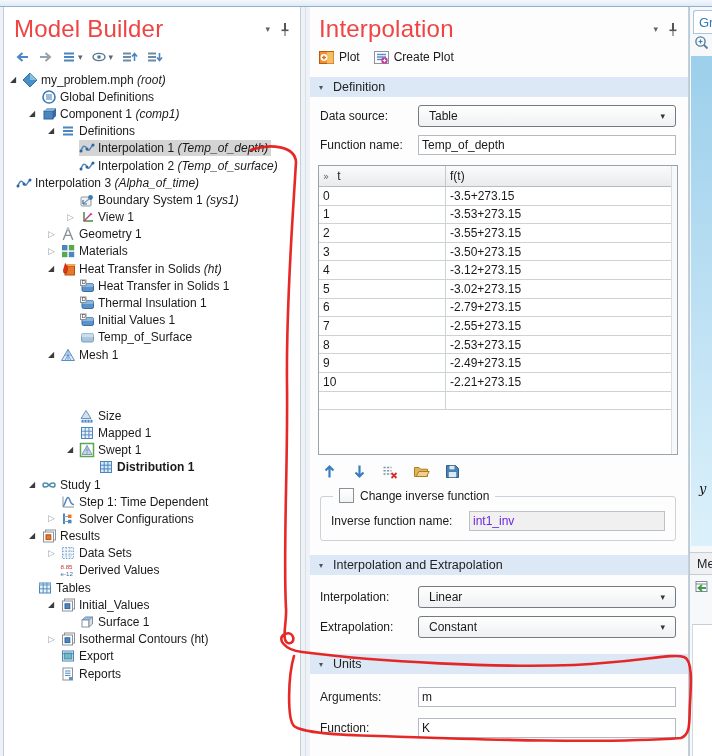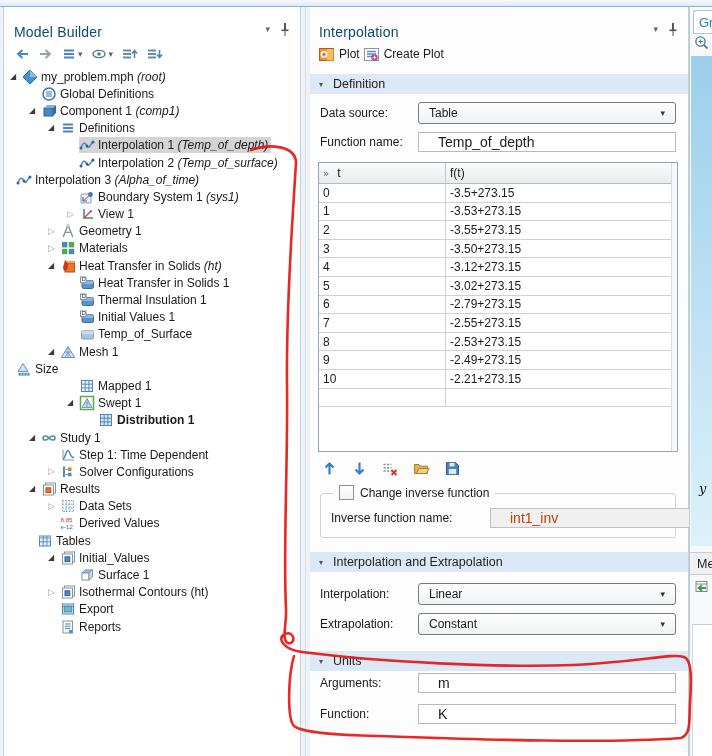--- a/index.html
+++ b/index.html
@@ -10,21 +10,21 @@
     -webkit-font-smoothing:antialiased;
     color:#1a1a1a;
   }
   
   .topstrip{position:absolute;left:0;top:0;width:712px;height:6px;
     background:linear-gradient(#f4f8fc,#dfeaf5);border-bottom:1px solid #8fb0cf;}
   
   .mb-panel{position:absolute;left:3px;top:7px;width:296px;height:749px;background:#fff;
     border-left:1px solid #c3cfdb;border-right:1px solid #c3cfdb;}
   .splitline{position:absolute;top:7px;bottom:0;width:1px;background:#d7dfe7;}
-  .panel-title{font-size:14px;color:#0c4a6e;padding:17px 0 0 10px;letter-spacing:.2px;}
+  .panel-title{font-size:24px;color:#ef4444;padding:8px 0 0 10px;letter-spacing:.2px;}
   .head-ctrls{position:absolute;top:16px;display:flex;gap:10px;align-items:center;}
   .mb-panel .head-ctrls{right:10px;}
   .set-panel .head-ctrls{right:10px;}
   .caret{font-family:"DejaVu Sans",sans-serif;font-size:9px;color:#5a6672;line-height:1;}
   .pin svg{display:block;}
   .mb-toolbar{display:flex;align-items:center;gap:4px;padding:6px 0 4px 8px;}
   .tbtn{display:flex;align-items:center;gap:2px;padding:1px 2px;}
   .tbtn svg{display:block;}
   
   .tree{margin-top:2px;}
@@ -33,36 +33,36 @@
   .exp.collapsed{color:#9aa2aa;font-size:9px;}
   .node{display:flex;align-items:center;padding:0 3px 0 0;}
   .node.sel{background:#d4d4d4;}
   .ticon{width:17px;flex:none;display:flex;align-items:center;}
   .ticon svg{display:block;}
   .tlabel{padding-left:2px;}
   .suffix{font-style:italic;}
   
   .set-panel{position:absolute;left:310px;top:7px;width:378px;height:749px;background:#fdfdfe;
     border-right:1px solid #c3cfdb;}
-  .set-toolbar{display:flex;align-items:center;gap:4px;padding:7px 0 5px 9px;font-size:12px;}
+  .set-toolbar{display:flex;align-items:center;gap:14px;padding:7px 0 5px 9px;font-size:12px;}
   .toolbtn{display:flex;align-items:center;gap:5px;}
   .toolbtn svg{display:block;}
   .sec-head{display:flex;align-items:center;height:20px;background:#dce8f5;margin-top:8px;
     font-size:12.5px;color:#222;}
   .sec-head .tri{font-family:"DejaVu Sans",sans-serif;font-size:8px;color:#4a5560;margin:0 10px 0 9px;}
   .frow{display:flex;align-items:center;margin:8px 12px 0 10px;}
   .flabel{width:98px;flex:none;font-size:12px;}
   .combo{flex:1;height:20px;border:1px solid #737a80;border-radius:3px;
     background:linear-gradient(#fefefe,#eff1f2);display:flex;align-items:center;
     padding:0 10px;font-size:12px;}
   .combo .cval{flex:1;}
   .combo .ccaret{font-family:"DejaVu Sans",sans-serif;font-size:9px;color:#333;}
-  input.tinput{flex:1;height:18px;border:1px solid #b4bac1;background:#fff;font-size:14px;
-    padding:0 19px;font-family:"Liberation Sans",sans-serif;color:#1a1a1a;outline:none;}
-  input.tinput:disabled{background:#f0f0f0;color:#c2410c;border-color:#bcc1c6;margin-left:21px;}
+  input.tinput{flex:1;height:18px;border:1px solid #b4bac1;background:#fff;font-size:12px;
+    padding:0 3px;font-family:"Liberation Sans",sans-serif;color:#1a1a1a;outline:none;}
+  input.tinput:disabled{background:#f0f0f0;color:#6d28d9;border-color:#bcc1c6;}
   
   .ftable{height:288px;margin:10px 10px 0 8px;border:1px solid #98a3ac;background:#fff;position:relative;}
   .vtrack{position:absolute;right:0;top:0;bottom:0;width:5px;border-left:1px solid #dadee1;background:#f7f8f9;}
   .fthead{display:flex;height:20px;background:linear-gradient(#fbfbfb,#e9ebec);border-bottom:1px solid #b6bcc2;font-size:12px;}
   .th{display:flex;align-items:center;padding-left:4px;}
   .th.c1{width:122px;flex:none;border-right:1px solid #c4c9cd;}
   .th.c2{flex:1;}
   .corner-ic{font-family:"DejaVu Sans",sans-serif;font-size:10px;color:#667;margin-right:8px;}
   .ftr{display:flex;height:17.6px;border-bottom:1px solid #cdd2d6;font-size:12px;}
   .ftd{display:flex;align-items:center;padding-left:4px;}
@@ -366,21 +366,21 @@
         <span class="node">
           <span class="ticon">
             <svg width="16" height="16">
               <polygon points="8,2.5 14.5,13.5 1.5,13.5" fill="#dceafc" stroke="#5b8ec4"></polygon>
               <path d="M8 2.5 L8 13.5 M4.8 8 H11.2 M5 13.5 L8 8 M11 13.5 L8 8" stroke="#5b8ec4" stroke-width="0.8"></path>
             </svg>
           </span>
           <span class="tlabel">Mesh 1</span>
         </span>
       </div>
-      <div class="trow" style="">
+      <div class="trow" style="padding-left: 63px; margin-top: 44px;">
         <span class="exp"></span>
         <span class="node">
           <span class="ticon">
             <svg width="16" height="16">
               <polygon points="7,2.5 12,10.5 2,10.5" fill="#cfe0f0" stroke="#6b94bd"></polygon>
               <rect x="2.5" y="11.8" width="11" height="2.8" fill="#4b86c0"></rect>
               <path d="M5 11.8v2.8M8 11.8v2.8M11 11.8v2.8" stroke="#fff" stroke-width="0.8"></path>
             </svg>
           </span>
           <span class="tlabel">Size</span>
@@ -755,21 +755,21 @@
     <span class="combo">
       <span class="cval">Constant</span>
       <span class="ccaret">▾</span>
     </span>
   </div>
 
   <div class="sec-head" style="margin-top:16px;">
     <span class="tri">▾</span>
     <span>Units</span>
   </div>
-  <div class="frow" style="margin-top:2px;">
+  <div class="frow" style="margin-top:13px;">
     <span class="flabel">Arguments:</span>
     <input class="tinput" value="m" style="">
   </div>
   <div class="frow" style="margin-top:11px;">
     <span class="flabel">Function:</span>
     <input class="tinput" value="K" style="">
   </div>
 </div>
 
 <div class="rstrip">

